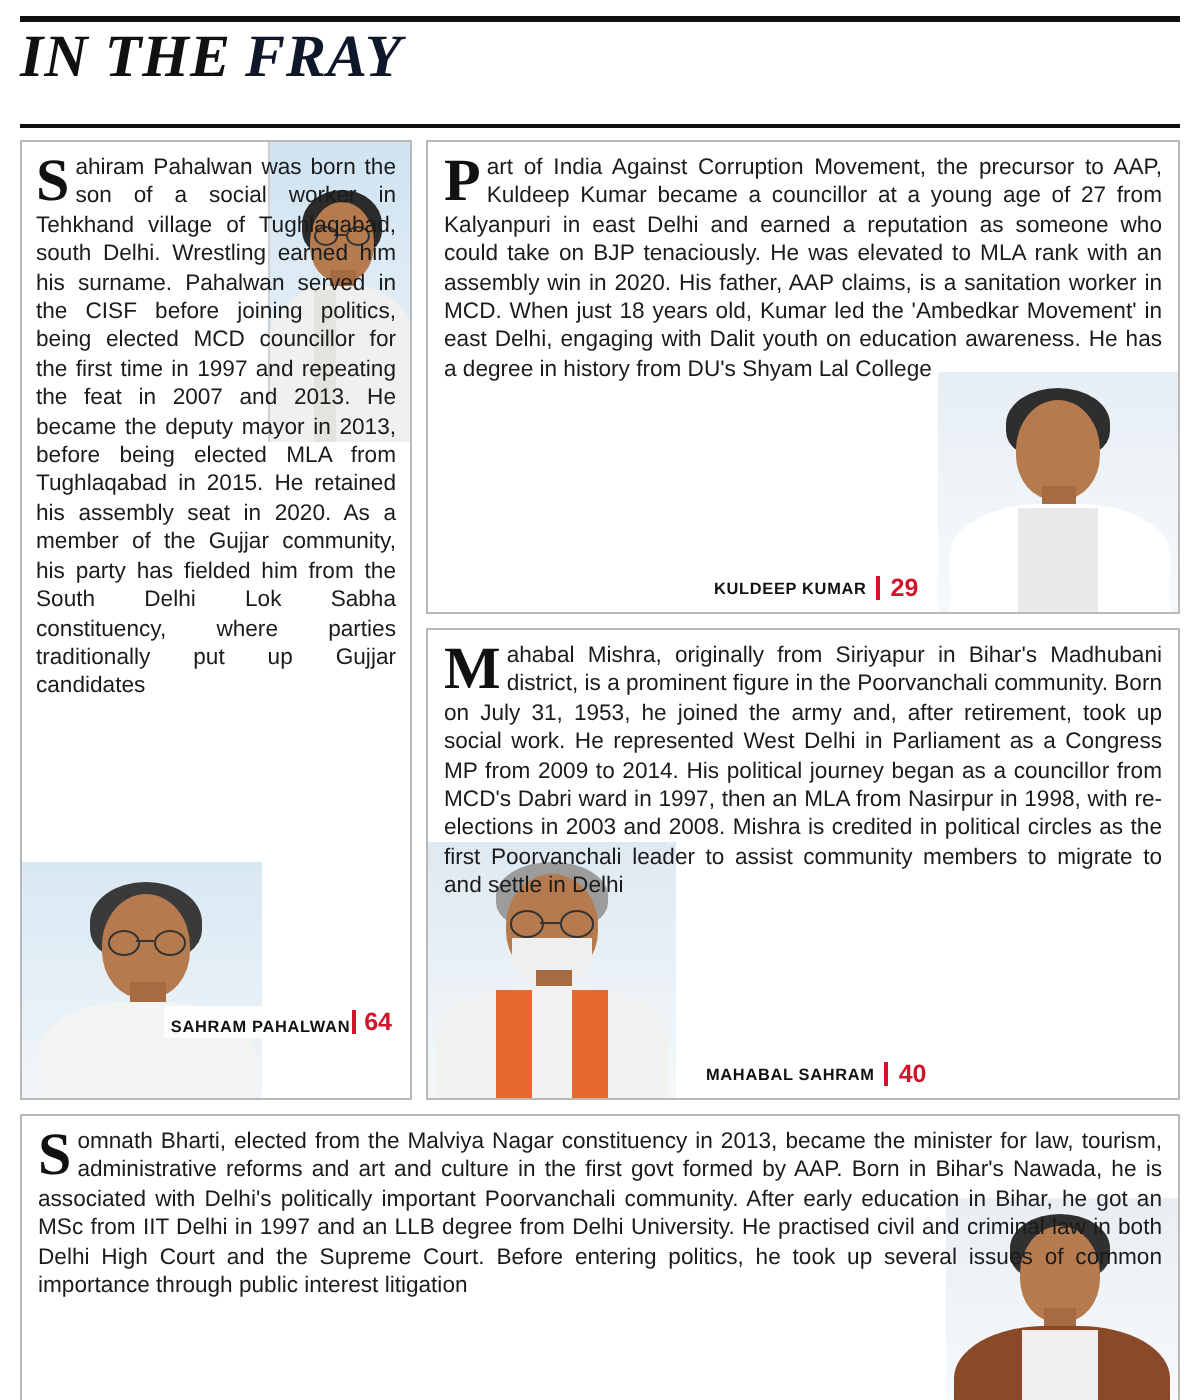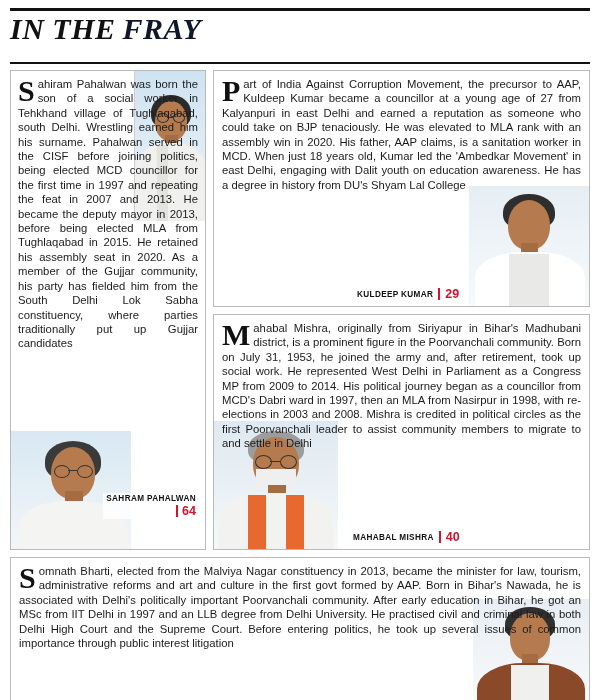--- a/index.html
+++ b/index.html
@@ -239,21 +239,21 @@
             <div class="hair" style="left:34px; top:10px; width:56px; height:40px; background:#3a3a3a;"></div>
             <div class="head" style="left:40px; top:16px; width:44px; height:52px;"></div>
             <div class="neck" style="left:54px; top:60px; width:18px; height:16px;"></div>
             <div class="torso" style="left:8px; top:70px; width:108px; height:60px; background:#f4f4f2;"></div>
             <div class="glasses" style="left:43px; top:34px; width:14px; height:11px;"></div>
             <div class="glasses" style="left:66px; top:34px; width:14px; height:11px;"></div>
             <div class="glassbar" style="left:57px; top:39px; width:9px;"></div>
           </div>
         </div>
 
-        <div class="nameplate" style="right:6px; bottom:30px; flex-direction:column; align-items:flex-end; gap:1px;">
+        <div class="nameplate" style="right:6px; bottom:30px; flex-direction:row; align-items:flex-end; gap:1px;">
           <span>SAHRAM PAHALWAN</span>
           <span style="display:flex; align-items:center; gap:4px;">
             <span class="bar"></span>
             <span class="age">64</span>
           </span>
         </div>
       </div>
 
       <div class="right-col">
 
@@ -297,21 +297,21 @@
               <div class="glassbar" style="left:56px; top:40px; width:10px;"></div>
             </div>
           </div>
 
           <div class="body-text clearfix" style="position:relative; z-index:2;">
             <span class="dropcap">M</span>
             <span>ahabal Mishra, originally from Siriyapur in Bihar's Madhubani district, is a prominent figure in the Poorvanchali community. Born on July 31, 1953, he joined the army and, after retirement, took up social work. He represented West Delhi in Parliament as a Congress MP from 2009 to 2014. His political journey began as a councillor from MCD's Dabri ward in 1997, then an MLA from Nasirpur in 1998, with re-elections in 2003 and 2008. Mishra is credited in political circles as the first Poorvanchali leader to assist community members to migrate to and settle in Delhi</span>
           </div>
 
           <div class="nameplate" style="left:136px; bottom:4px;">
-            <span>MAHABAL MISHRA</span>
+            <span>MAHABAL SAHRAM</span>
             <span class="bar"></span>
             <span class="age">40</span>
           </div>
         </div>
 
       </div>
     </div>
 
     <div class="card card-somnath">
 

